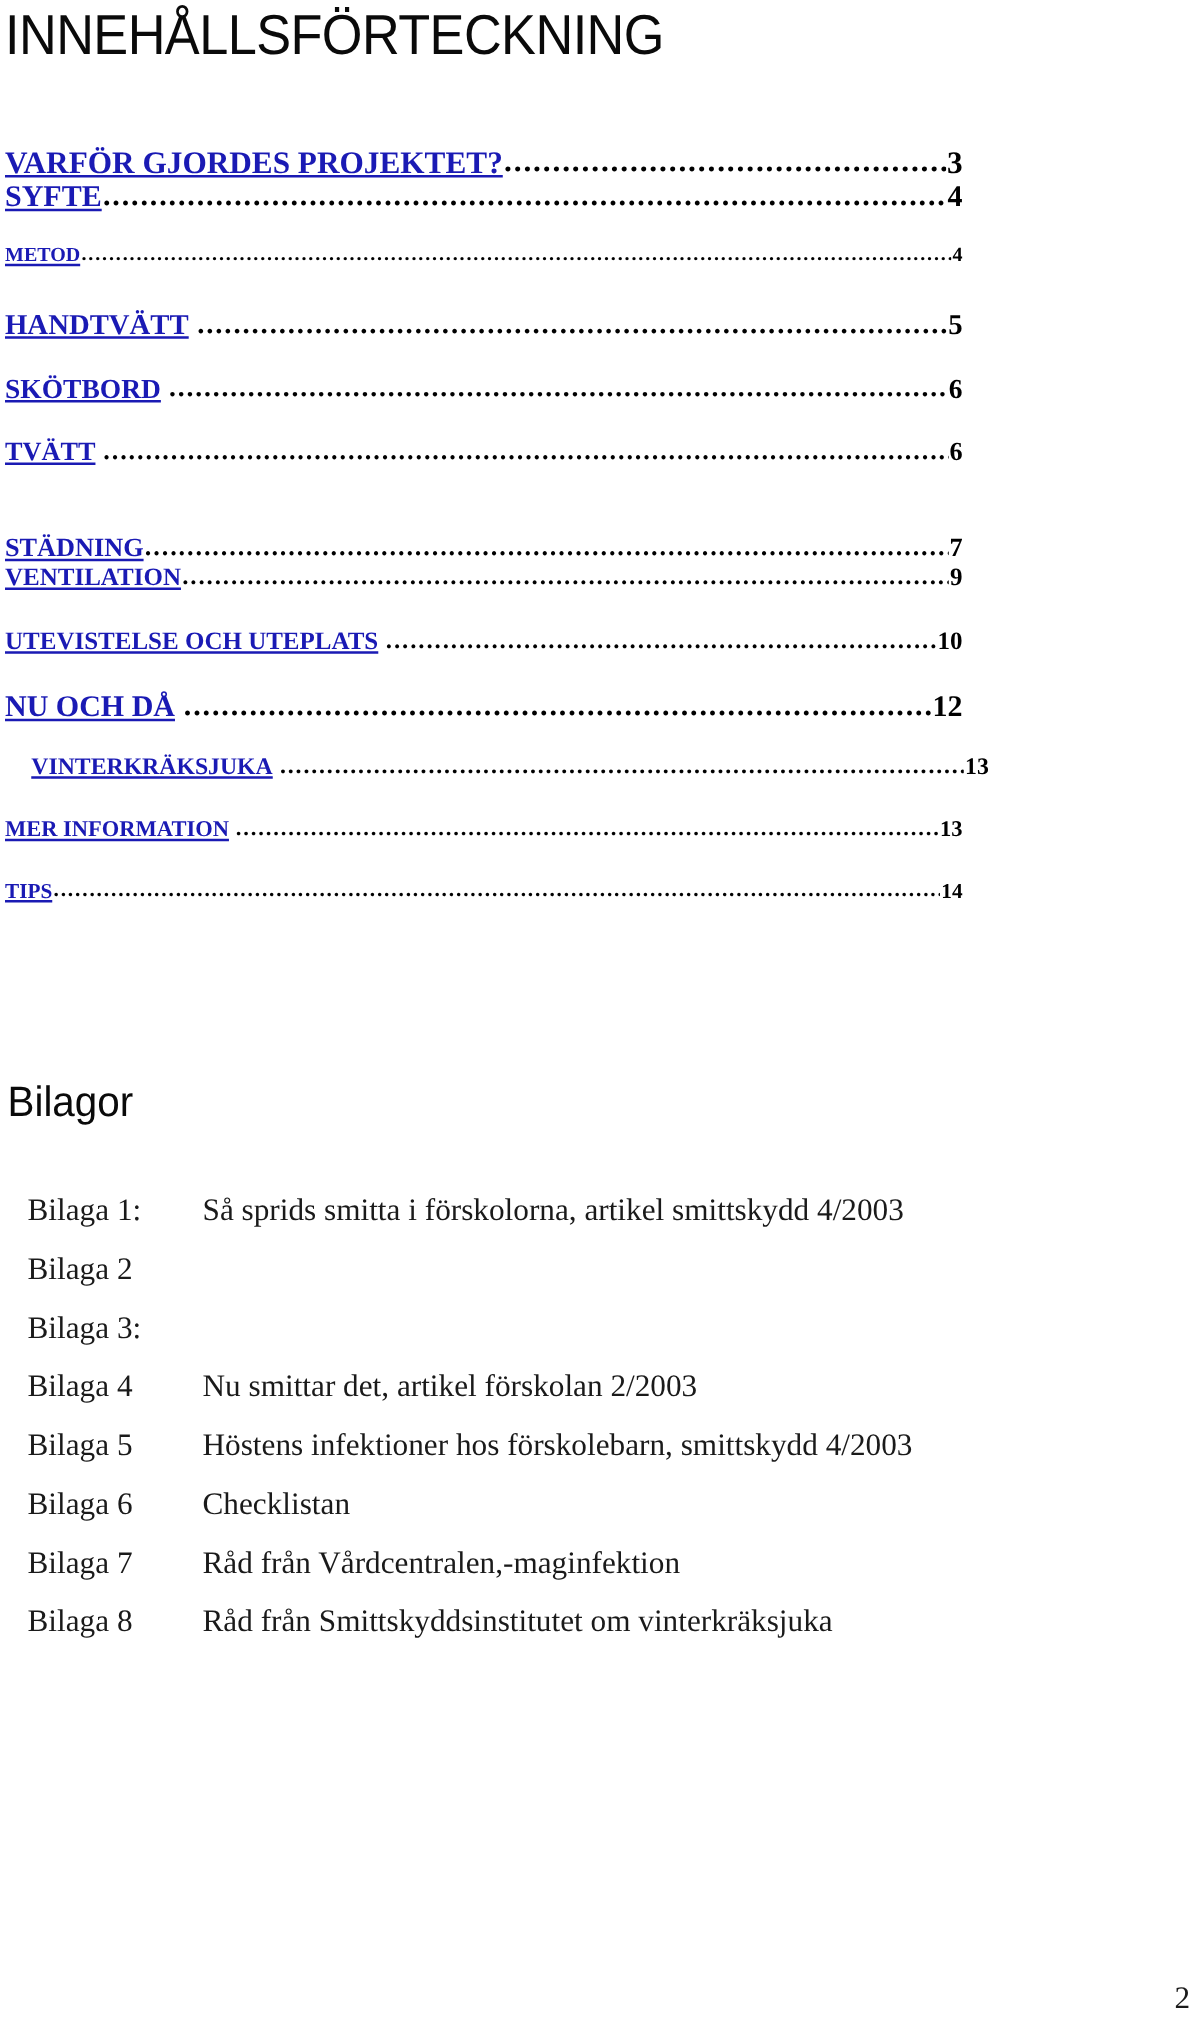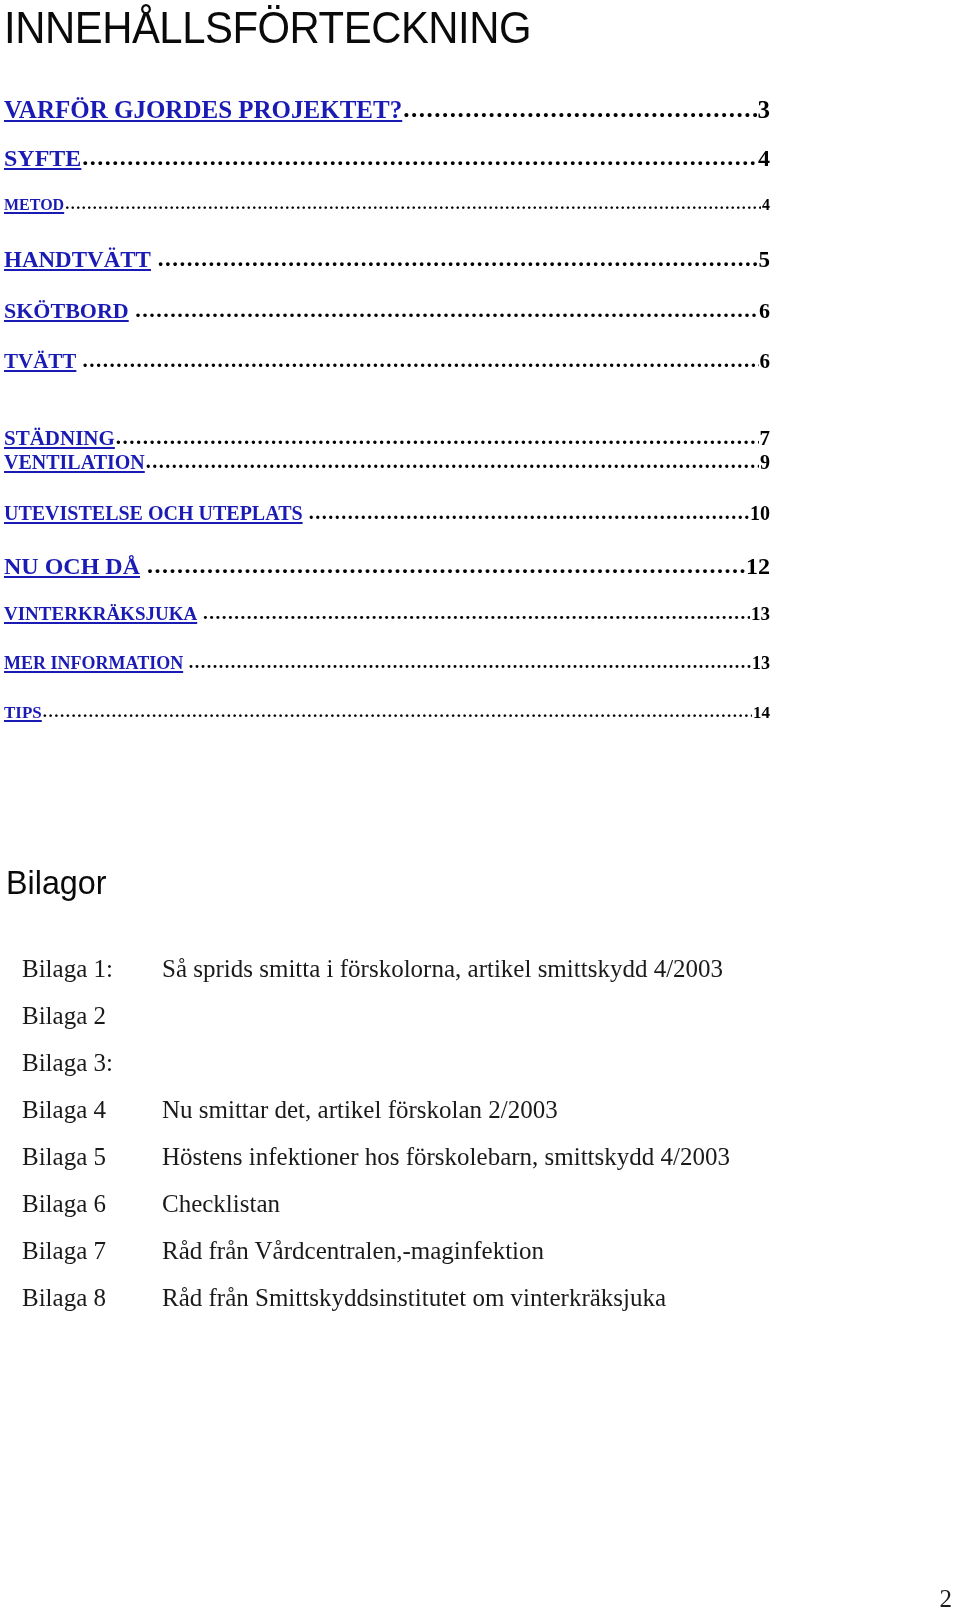--- a/index.html
+++ b/index.html
@@ -70,31 +70,31 @@
   }
   .toc-page {
     flex: 0 0 auto;
     color: #000000;
     text-align: right;
     padding-left: 1px;
   }
   .toc-gap { display: inline-block; }
 
   
-  .r0  { font-size: 25px; height: 49px; }
+  .r0  { font-size: 25px; height: 49px; align-items: flex-end; }
   .r1  { font-size: 24px; height: 51px; }
   .r2  { font-size: 16px; height: 51px; }
   .r3  { font-size: 23px; height: 51px; }
   .r4  { font-size: 22px; height: 51px; }
   .r5  { font-size: 21px; height: 51px; }
   .r6  { font-size: 21px; height: 51px; align-items: flex-end; }
   .r7  { font-size: 20px; height: 51px; }
   .r8  { font-size: 20px; height: 51px; }
   .r9  { font-size: 24px; height: 50px; }
-  .r10 { font-size: 19px; height: 50px; }
+  .r10 { font-size: 19px; height: 50px; margin-left: 21px; }
   .r11 { font-size: 18px; height: 50px; }
   .r12 { font-size: 17px; height: 50px; }
 
   
   #bilagor-heading {
     position: absolute;
     left: 6px;
     top: 862px;
     font-family: "Liberation Sans", "DejaVu Sans", sans-serif;
     font-weight: 400;

